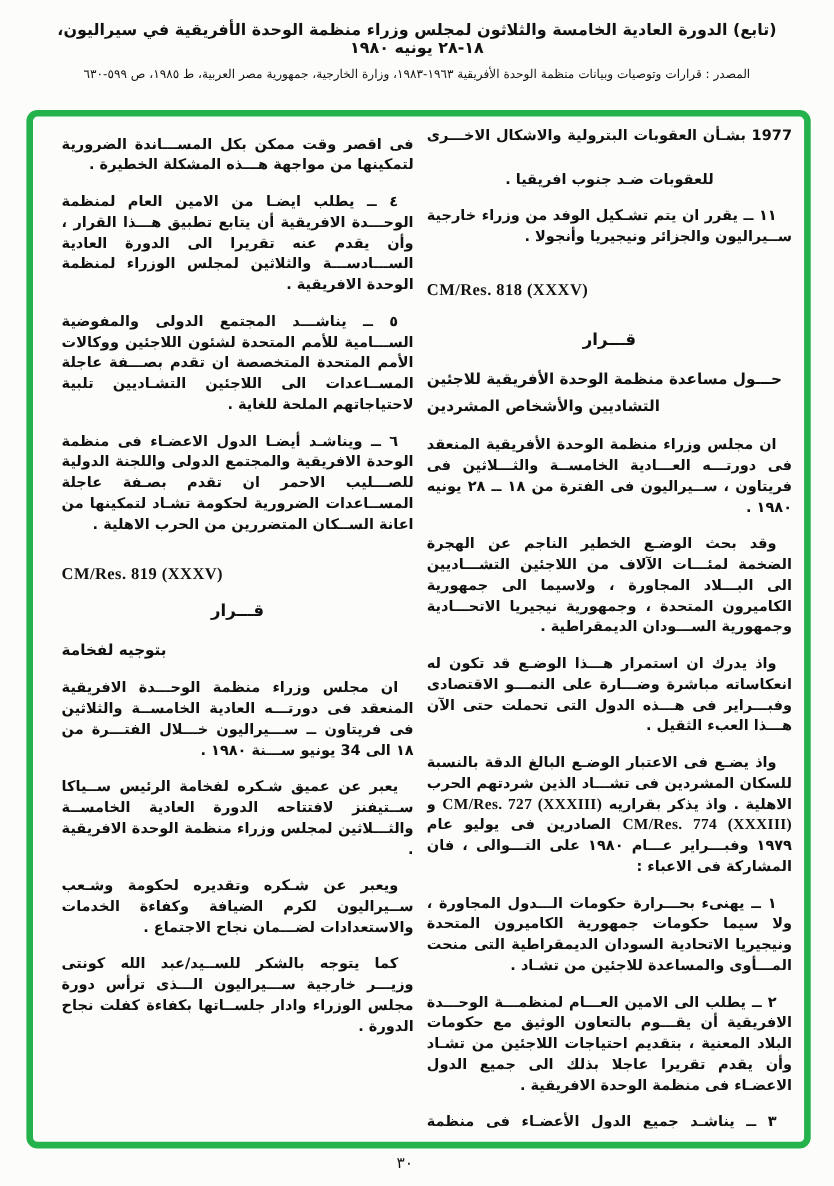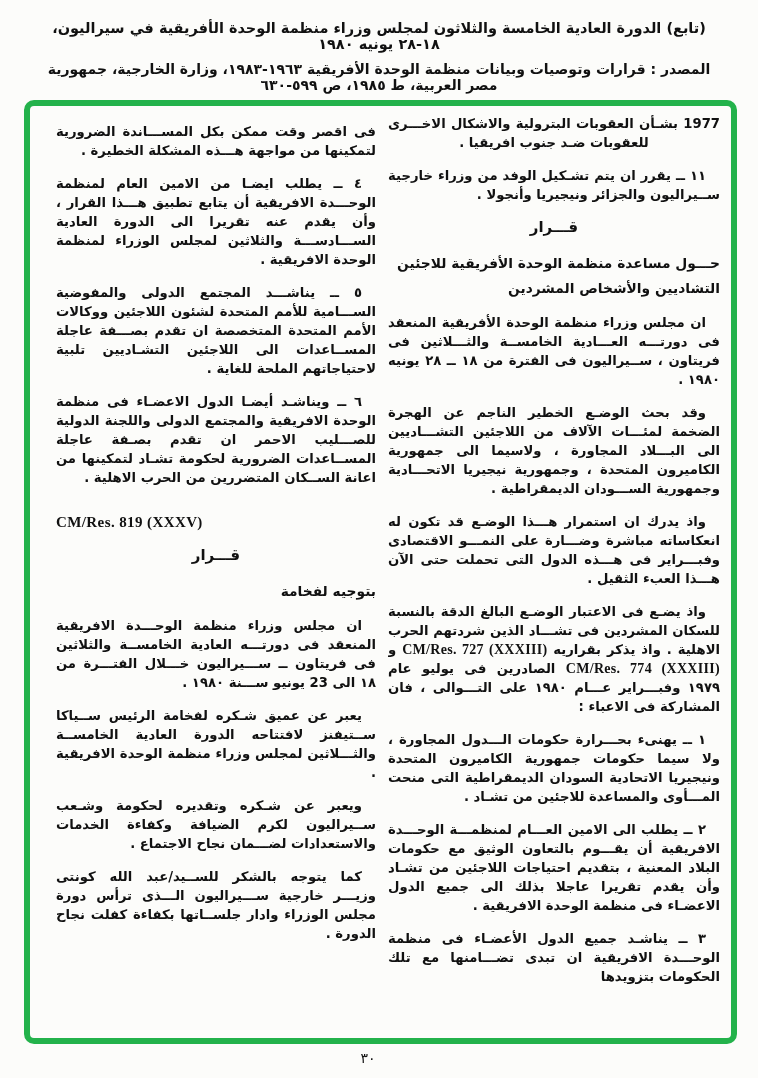--- a/index.html
+++ b/index.html
@@ -7,45 +7,45 @@
     width:758px;height:1078px;position:relative;overflow:hidden;
     background:#fcfcfa;
     font-family:"DejaVu Sans", sans-serif;
     color:#111;
   }
   .header{
     position:absolute;top:20px;left:30px;right:30px;
     direction:rtl;text-align:center;
   }
   .header-l1{font-size:14.5px;font-weight:bold;letter-spacing:.2px;}
-  .header-l2{font-size:14px;font-weight:bold;margin-top:9px;}
+  .header-l2{font-size:11px;font-weight:normal;margin-top:9px;}
   .frame{
     position:absolute;left:24px;top:100px;width:701px;height:932px;
     border:6px solid #23b24b;border-radius:10px;background:transparent;
   }
   .col{
     position:absolute;direction:rtl;text-align:justify;
     font-size:13.2px;line-height:19px;font-weight:bold;
     overflow:hidden;
   }
   .col-right{top:114px;left:388px;width:332px;height:912px;}
   .col-left{top:122px;left:56px;width:320px;height:906px;}
   .para{margin:0 0 14px 0;text-indent:14px;}
   .para-noindent{margin:0 0 14px 0;}
   .line-full{text-align:justify;text-align-last:justify;}
-  .line-center{text-align:center;}
+  .line-center{text-align:center;margin-top:21px;}
   .ref{
     direction:ltr;text-align:left;text-indent:0;
     font-family:"Liberation Serif", serif;font-weight:bold;
     font-size:15px;letter-spacing:.4px;
     margin:30px 0 26px 0;
   }
   .ref-left{margin:26px 0 14px 0;}
   .h-qarar{text-align:center;text-indent:0;font-size:15px;margin:0 0 14px 0;}
-  .h-title{text-align:right;text-indent:0;font-size:13.8px;line-height:25px;margin:0 0 12px 0;}
+  .h-title{text-align:left;text-indent:0;font-size:13.8px;line-height:25px;margin:0 0 12px 0;}
   .latin{font-family:"Liberation Serif", serif;font-size:14px;letter-spacing:.3px;}
   .page-num{
     position:absolute;left:0;right:22px;bottom:12px;
     text-align:center;font-size:14px;font-weight:normal;direction:rtl;
   }
 </style>
 </head>
 <body>
 
 <div class="header">
@@ -54,20 +54,21 @@
 </div>
 
 <div class="frame"></div>
 
 <div class="col col-right">
   <div class="para-noindent">
     <div class="line-full">1977 بشـأن العقوبات البترولية والاشكال الاخـــرى</div>
     <div class="line-center">للعقوبات ضـد جنوب افريقيا .</div>
   </div>
   <div class="para">١١ ــ يقرر ان يتم تشـكيل الوفد من وزراء خارجية ســيراليون والجزائر ونيجيريا وأنجولا .</div>
+  <div class="ref">CM/Res. 818 (XXXV)</div>
   <div class="h-qarar">قـــرار</div>
   <div class="h-title">
     <div>حـــول مساعدة منظمة الوحدة الأفريقية للاجئين</div>
     <div>التشاديين والأشخاص المشردين</div>
   </div>
   <div class="para">ان مجلس وزراء منظمة الوحدة الأفريقية المنعقد فى دورتـــه العـــادية الخامســة والثـــلاثين فى فريتاون ، ســيراليون فى الفترة من ١٨ ــ ٢٨ يونيه ١٩٨٠ .</div>
   <div class="para">وقد بحث الوضـع الخطير الناجم عن الهجرة الضخمة لمئـــات الآلاف من اللاجئين التشـــاديين الى البـــلاد المجاورة ، ولاسيما الى جمهورية الكاميرون المتحدة ، وجمهورية نيجيريا الاتحـــادية وجمهورية الســـودان الديمقراطية .</div>
   <div class="para">واذ يدرك ان استمرار هـــذا الوضـع قد تكون له انعكاساته مباشرة وضـــارة على النمـــو الاقتصادى وفبـــراير فى هـــذه الدول التى تحملت حتى الآن هـــذا العبء الثقيل .</div>
   <div class="para"><span>واذ يضـع فى الاعتبار الوضـع البالغ الدقة بالنسبة للسكان المشردين فى تشـــاد الذين شردتهم الحرب الاهلية . واذ يذكر بقراريه </span><bdi dir="ltr" class="latin">CM/Res. 727 (XXXIII)</bdi><span> و </span><bdi dir="ltr" class="latin">CM/Res. 774 (XXXIII)</bdi><span> الصادرين فى يوليو عام ١٩٧٩ وفبـــراير عـــام ١٩٨٠ على التـــوالى ، فان المشاركة فى الاعباء :</span></div>
   <div class="para">١ ــ يهنىء بحـــرارة حكومات الـــدول المجاورة ، ولا سيما حكومات جمهورية الكاميرون المتحدة ونيجيريا الاتحادية السودان الديمقراطية التى منحت المـــأوى والمساعدة للاجئين من تشـاد .</div>
@@ -76,20 +77,20 @@
 </div>
 
 <div class="col col-left">
   <div class="para-noindent">فى اقصر وقت ممكن بكل المســـاندة الضرورية لتمكينها من مواجهة هـــذه المشكلة الخطيرة .</div>
   <div class="para">٤ ــ يطلب ايضـا من الامين العام لمنظمة الوحـــدة الافريقية أن يتابع تطبيق هـــذا القرار ، وأن يقدم عنه تقريرا الى الدورة العادية الســـادســـة والثلاثين لمجلس الوزراء لمنظمة الوحدة الافريقية .</div>
   <div class="para">٥ ــ يناشـــد المجتمع الدولى والمفوضية الســـامية للأمم المتحدة لشئون اللاجئين ووكالات الأمم المتحدة المتخصصة ان تقدم بصـــفة عاجلة المســاعدات الى اللاجئين التشـاديين تلبية لاحتياجاتهم الملحة للغاية .</div>
   <div class="para">٦ ــ ويناشـد أيضـا الدول الاعضـاء فى منظمة الوحدة الافريقية والمجتمع الدولى واللجنة الدولية للصـــليب الاحمر ان تقدم بصـفة عاجلة المســاعدات الضرورية لحكومة تشـاد لتمكينها من اعانة الســكان المتضررين من الحرب الاهلية .</div>
   <div class="ref ref-left">CM/Res. 819 (XXXV)</div>
   <div class="h-qarar">قـــرار</div>
   <div class="h-title">بتوجيه لفخامة</div>
-  <div class="para">ان مجلس وزراء منظمة الوحـــدة الافريقية المنعقد فى دورتـــه العادية الخامســة والثلاثين فى فريتاون ــ ســـيراليون خـــلال الفتـــرة من ١٨ الى 23 يونيو ســـنة ١٩٨٠ .</div>
+  <div class="para">ان مجلس وزراء منظمة الوحـــدة الافريقية المنعقد فى دورتـــه العادية الخامســة والثلاثين فى فريتاون ــ ســـيراليون خـــلال الفتـــرة من ١٨ الى 34 يونيو ســـنة ١٩٨٠ .</div>
   <div class="para">يعبر عن عميق شـكره لفخامة الرئيس ســياكا ســتيفنز لافتتاحه الدورة العادية الخامســة والثـــلاثين لمجلس وزراء منظمة الوحدة الافريقية .</div>
   <div class="para">ويعبر عن شـكره وتقديره لحكومة وشـعب ســيراليون لكرم الضيافة وكفاءة الخدمات والاستعدادات لضـــمان نجاح الاجتماع .</div>
   <div class="para">كما يتوجه بالشكر للســيد/عبد الله كونتى وزيـــر خارجية ســـيراليون الـــذى ترأس دورة مجلس الوزراء وادار جلســاتها بكفاءة كفلت نجاح الدورة .</div>
 
 </div>
 
 <div class="page-num">٣٠</div>
 
 </body></html>

